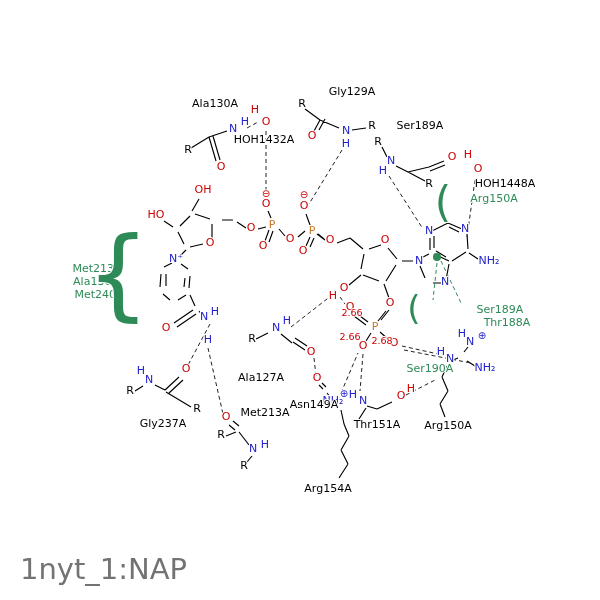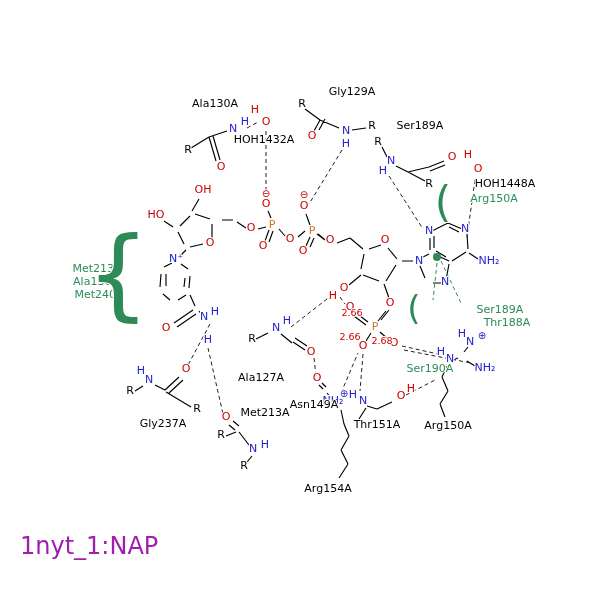--- a/index.html
+++ b/index.html
@@ -1,19 +1,19 @@
 <!DOCTYPE html>
 <html><head>
 <meta charset="utf-8">
 <style>
   html,body{margin:0;padding:0;background:#fff;}
   .stage{position:relative;width:600px;height:600px;background:#ffffff;overflow:hidden;
          font-family:"DejaVu Sans",sans-serif;}
   .stage svg{position:absolute;left:0;top:0;}
-  .figure-title{position:absolute;left:20px;top:532px;font-size:24px;color:#a21caf;
+  .figure-title{position:absolute;left:20px;top:552px;font-size:29px;color:#737373;
                 font-family:"DejaVu Sans",sans-serif;}
   text.lbl{font-family:"DejaVu Sans",sans-serif;text-anchor:middle;
            paint-order:stroke;stroke:#ffffff;stroke-width:2.2px;stroke-linejoin:round;}
   .bonds{stroke:#000;stroke-width:1.15;fill:none;}
   .hbonds{stroke:#222;stroke-width:1;fill:none;stroke-dasharray:4 3;}
   .greenlines{stroke:#2e8b57;stroke-width:1;fill:none;stroke-dasharray:4 3;}
 </style>
 </head>
 <body>
 

